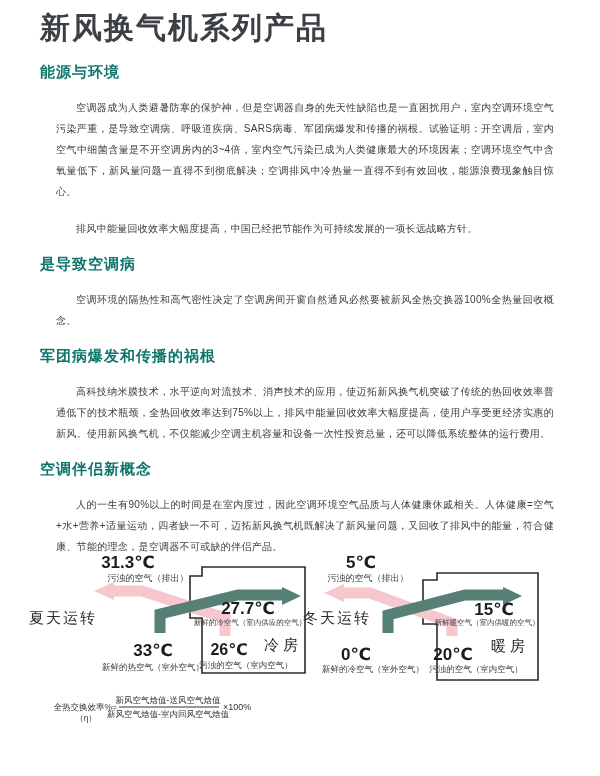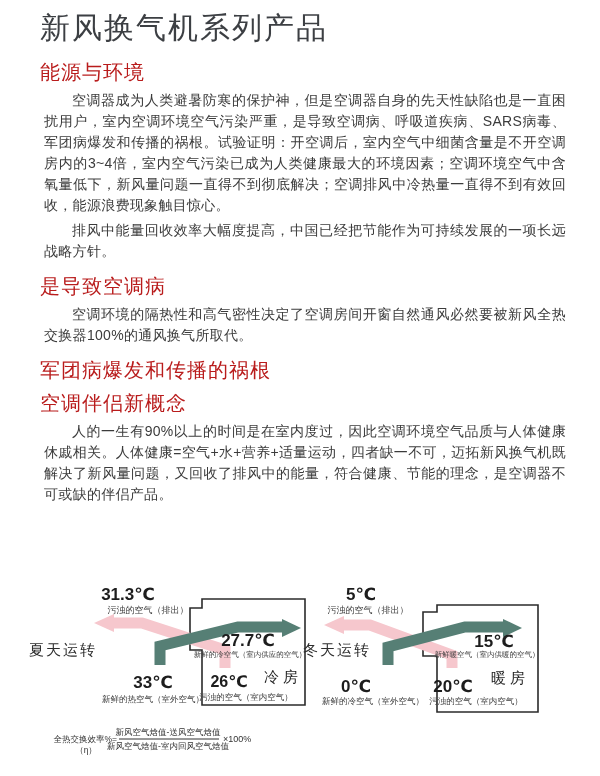--- a/index.html
+++ b/index.html
@@ -1,23 +1,23 @@
 <!DOCTYPE html>
 <html><head>
 <meta charset="utf-8">
 <style>
   html,body{margin:0;padding:0}
   body{width:600px;height:776px;background:#ffffff;position:relative;overflow:hidden;
        font-family:"Liberation Sans","DejaVu Sans",sans-serif;color:#3b3b3b}
   .content{padding:0 30px 0 40px}
-  h1{font-size:30px;font-weight:400;color:#3c3f43;letter-spacing:2px;margin:8px 0 0 0;line-height:40px}
-  h2{font-size:20px;font-weight:400;color:#b91c1c;letter-spacing:1px;margin:15px 0 9px 0;line-height:18px}
+  h1{font-size:30px;font-weight:700;color:#3c3f43;letter-spacing:2px;margin:8px 0 0 0;line-height:40px}
+  h2{font-size:15px;font-weight:700;color:#0f766e;letter-spacing:1px;margin:15px 0 9px 0;line-height:18px}
   h2.gap-lg{}
-  p{font-size:14px;line-height:21px;margin:4px;text-indent:2em;text-align:justify;color:#3b3b3b;letter-spacing:.3px}
-  .diagram-wrap{position:absolute;left:0;top:574px;width:591px;height:202px}
+  p{font-size:10px;line-height:21px;margin:16px;text-indent:2em;text-align:justify;color:#3b3b3b;letter-spacing:.3px}
+  .diagram-wrap{position:absolute;left:0;top:542px;width:591px;height:202px}
   svg{display:block}
   text{fill:#333;font-family:"Liberation Sans","DejaVu Sans",sans-serif}
   .temp{font-size:17px;font-weight:600;fill:#1d1d1d}
   .temp-sm{font-size:16px;font-weight:600;fill:#1d1d1d}
   .lbl{font-size:9px;fill:#3a3a3a}
   .lbl-xs{font-size:7.5px;fill:#3a3a3a}
   .lbl-sm{font-size:8.5px;fill:#3a3a3a}
   .mode{font-size:15px;fill:#2d2d2d;letter-spacing:2px;font-weight:500}
   .room{font-size:15px;fill:#1d1d1d;letter-spacing:4px;font-weight:500}
   .formula{font-size:8.5px;fill:#333}
@@ -30,25 +30,26 @@
   <h1>新风换气机系列产品</h1>
 
   <section>
     <h2>能源与环境</h2>
     <p>空调器成为人类避暑防寒的保护神，但是空调器自身的先天性缺陷也是一直困扰用户，室内空调环境空气污染严重，是导致空调病、呼吸道疾病、SARS病毒、军团病爆发和传播的祸根。试验证明：开空调后，室内空气中细菌含量是不开空调房内的3~4倍，室内空气污染已成为人类健康最大的环境因素；空调环境空气中含氧量低下，新风量问题一直得不到彻底解决；空调排风中冷热量一直得不到有效回收，能源浪费现象触目惊心。</p>
     <p>排风中能量回收效率大幅度提高，中国已经把节能作为可持续发展的一项长远战略方针。</p>
   </section>
 
   <section>
     <h2>是导致空调病</h2>
-    <p>空调环境的隔热性和高气密性决定了空调房间开窗自然通风必然要被新风全热交换器100%的通风换气所取代。</p>
+    <p>空调环境的隔热性和高气密性决定了空调房间开窗自然通风必然要被新风全热交换器100%全热量回收概念。</p>
   </section>
 
   <section>
     <h2>军团病爆发和传播的祸根</h2>
+    <p>高科技纳米膜技术，水平逆向对流技术、消声技术的应用，使迈拓新风换气机突破了传统的热回收效率普通低下的技术瓶颈，全热回收效率达到75%以上，排风中能量回收效率大幅度提高，使用户享受更经济实惠的新风。使用新风换气机，不仅能减少空调主机容量和设备一次性投资总量，还可以降低系统整体的运行费用。</p>
   </section>
 
   <section>
     <h2 class="gap-lg">空调伴侣新概念</h2>
     <p>人的一生有90%以上的时间是在室内度过，因此空调环境空气品质与人体健康休戚相关。人体健康=空气+水+营养+适量运动，四者缺一不可，迈拓新风换气机既解决了新风量问题，又回收了排风中的能量，符合健康、节能的理念，是空调器不可或缺的伴侣产品。</p>
   </section>
 
 </div>
 
 <div class="diagram-wrap">

